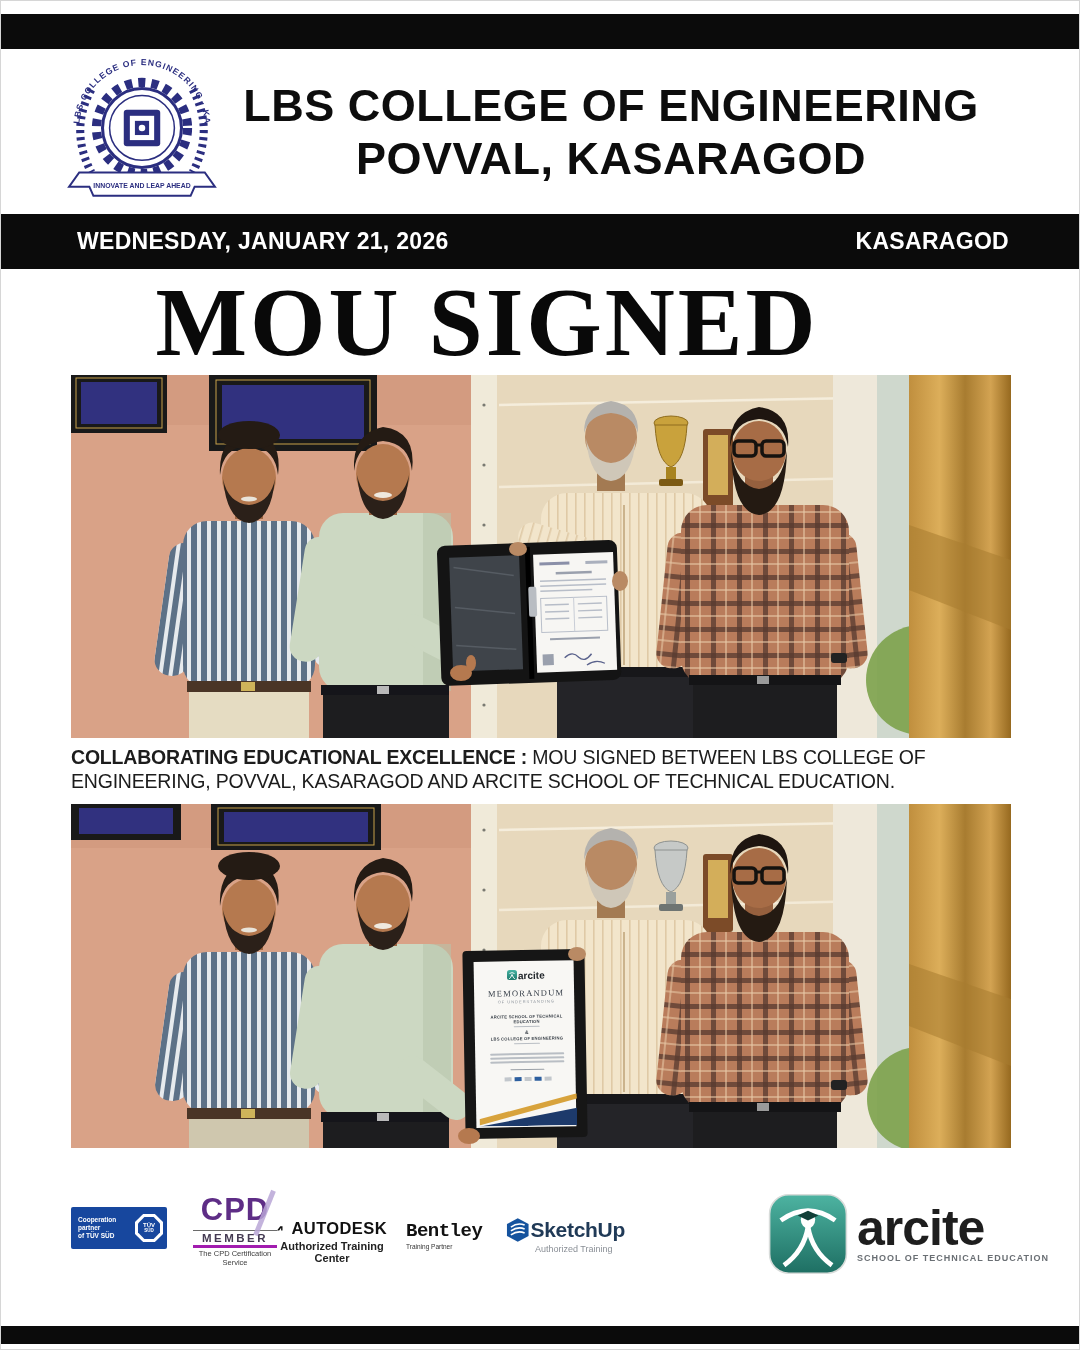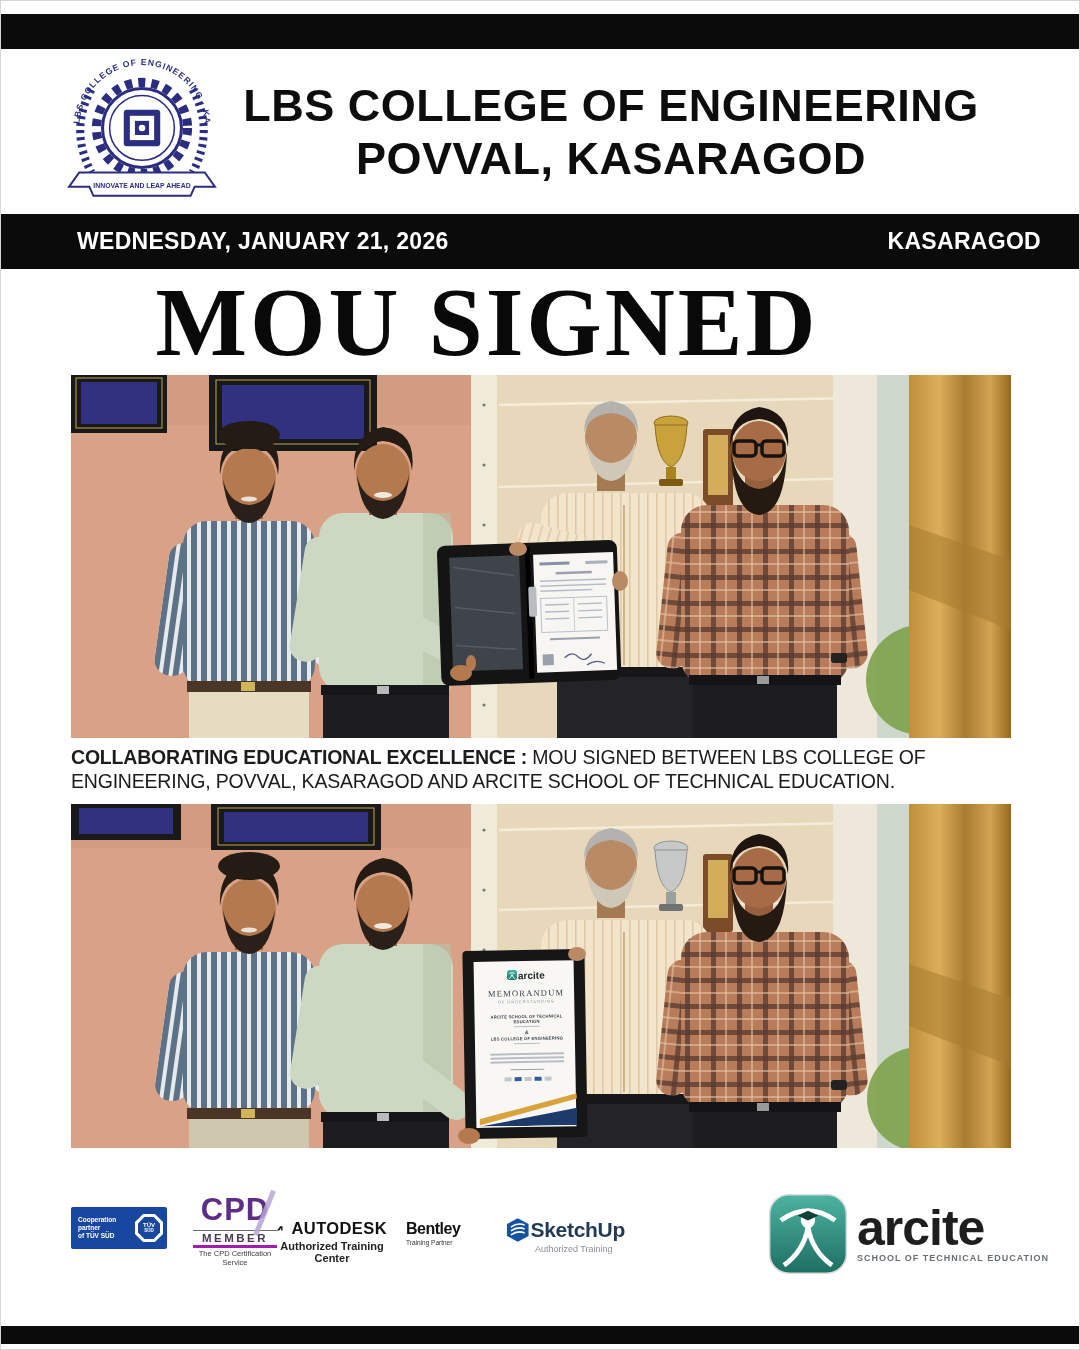--- a/index.html
+++ b/index.html
@@ -12,21 +12,21 @@
   .bar.bottom{top:1325px;height:18px;}
 
   
   .logo-wrap{position:absolute;left:60px;top:50px;width:162px;height:158px;}
   .header-title{position:absolute;left:205px;top:78px;width:810px;text-align:center;
       color:#0d0d0d;font-weight:800;font-size:45px;line-height:53px;letter-spacing:.5px;}
 
   
   .datebar{position:absolute;left:0;top:213px;width:1080px;height:55px;background:#0b0b0b;
       color:#fff;display:flex;align-items:center;justify-content:space-between;
-      padding:0 40px 0 76px;font-weight:700;font-size:23px;letter-spacing:.3px;}
+      padding:0 72px 0 76px;font-weight:700;font-size:23px;letter-spacing:.3px;}
 
   
   .headline{position:absolute;left:0;top:266px;width:972px;text-align:center;
       font-family:"Liberation Serif",serif;font-weight:700;font-size:97px;letter-spacing:3px;color:#090909;}
 
   
   .photo{position:absolute;left:70px;width:940px;overflow:hidden;background:#d9a287;}
   .photo.p1{top:374px;height:363px;}
   .photo.p2{top:803px;height:344px;}
   .photo svg{position:absolute;left:0;top:0;width:100%;height:100%;}
@@ -78,21 +78,21 @@
   .cpd .mem{font-size:11.5px;letter-spacing:2.5px;color:#443a52;border-top:1px solid #6b6b6b;border-bottom:3px solid #a21caf;
       padding:1px 0;margin-top:5px;font-weight:600;}
   .cpd .sub{font-size:7.5px;color:#3d3d3d;line-height:8.5px;margin-top:2px;}
 
   .adsk{left:276px;top:1218px;width:110px;text-align:center;color:#111;}
   .adsk .row{display:flex;align-items:center;justify-content:center;gap:9px;}
   .adsk .nm{font-size:16.5px;font-weight:800;letter-spacing:.4px;}
   .adsk .sub{font-size:11px;font-weight:700;color:#222;margin-top:2px;}
 
   .bent{left:405px;top:1219px;width:90px;color:#111;}
-  .bent .nm{font-size:16px;font-weight:700;letter-spacing:-.5px;}
+  .bent .nm{font-size:19px;font-weight:700;letter-spacing:-.5px;font-family:Liberation Mono, monospace;}
   .bent .sub{font-size:6.5px;color:#333;margin-top:1px;}
 
   .sku{left:504px;top:1216px;width:120px;color:#203a57;}
   .sku .row{display:flex;align-items:center;gap:0;}
   .sku .nm{font-size:21px;font-weight:700;letter-spacing:-.3px;}
   .sku .sub{font-size:9px;color:#8a8f96;margin-left:30px;margin-top:1px;}
 
   .tek{left:636px;top:1196px;width:96px;}
   .tek .nm{font-size:15px;font-weight:600;color:#3b4046;margin-top:2px;}
   .tek .band{margin-top:4px;background:#1272ba;color:#fff;font-size:7px;font-weight:700;

